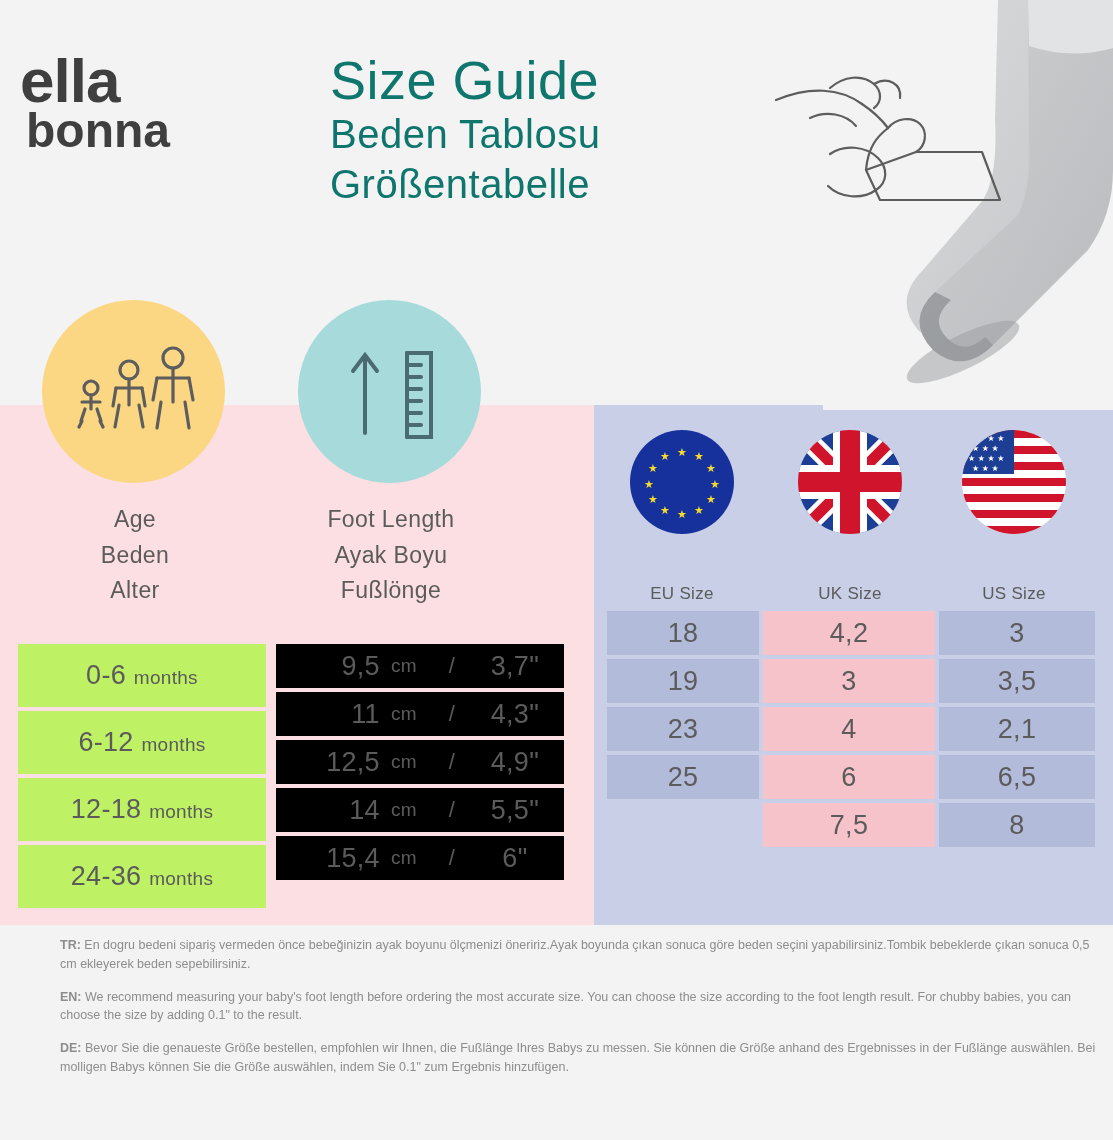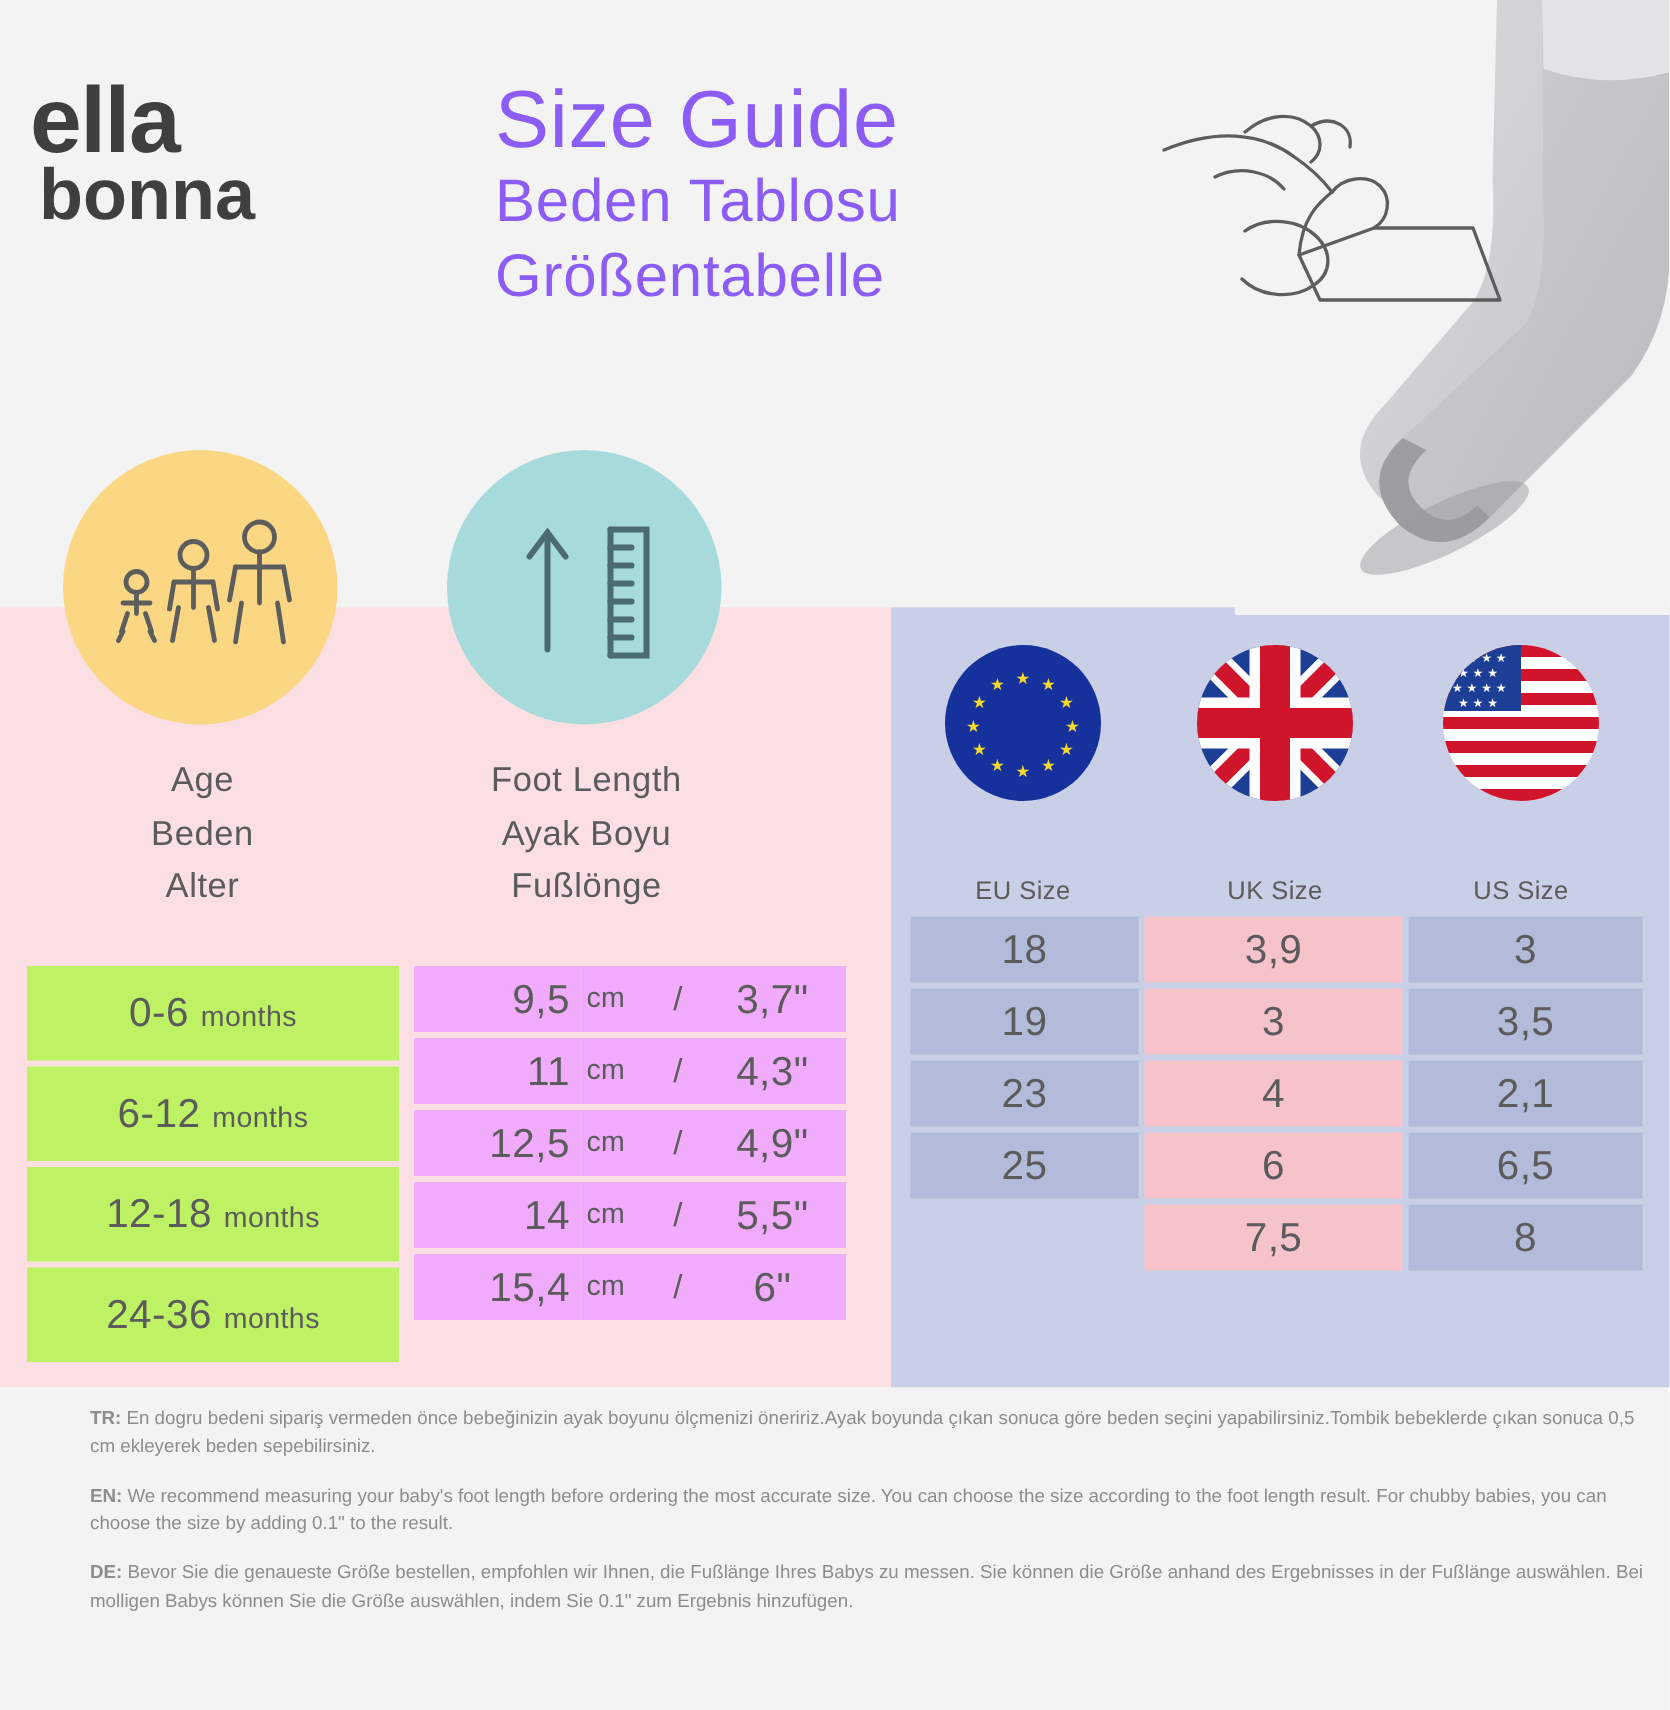--- a/index.html
+++ b/index.html
@@ -39,21 +39,21 @@
     position: absolute; left: 20px; top: 52px; width: 250px;
     color: #3f3f3f;
     line-height: 0.92;
   }
   .logo .l1 { font-size: 62px; font-weight: 700; letter-spacing: -1px; }
   .logo .l2 { font-size: 48px; font-weight: 700; letter-spacing: 0px; margin-left: 6px;}
 
   
   .titles {
     position: absolute; left: 330px; top: 52px; width: 470px;
-    color: #8b5cf6;
+    color: #0f766e;
   }
   .titles .t1 { font-size: 54px; font-weight: 400; letter-spacing: 0.5px; line-height: 1.05; }
   .titles .t2 { font-size: 40px; font-weight: 400; letter-spacing: 0.5px; line-height: 1.25; }
   .titles .t3 { font-size: 40px; font-weight: 400; letter-spacing: 0.5px; line-height: 1.25; }
 
   
   .sketch { position: absolute; left: 770px; top: 58px; width: 260px; height: 190px; }
 
   
   .bootie { position: absolute; right: 0; top: 0; width: 290px; height: 410px; overflow: hidden; }
@@ -99,21 +99,21 @@
   }
   
   .tbl-age { left: 18px; top: 640px; width: 248px; }
   .tbl-age td {
     background: #bef264; text-align: center; padding: 16px 4px;
   }
   .tbl-age .unit { font-size: 19px; }
 
   
   .tbl-foot { left: 276px; top: 640px; width: 288px; }
-  .tbl-foot td { background: #f0abfc; padding: 4px; }
+  .tbl-foot td { background: #000000; padding: 4px; }
   .tbl-foot .c1 { width: 104px; text-align: right; padding-right: 7px; }
   .tbl-foot .c2 { width: 48px;  text-align: left;  font-size: 19px; }
   .tbl-foot .c3 { width: 26px;  text-align: center; font-size: 22px; }
   .tbl-foot .c4 { width: 92px;  text-align: center; }
 
   
   .tbl-size { top: 607px; }
   .tbl-size td { text-align: center; }
   .tbl-eu { left: 607px; width: 152px; }
   .tbl-eu td { background: #b3bbdb; }
@@ -375,21 +375,21 @@
         </tr>
     <tr>
           <td>25</td>
         </tr>
   </tbody>
     </table>
 
   <table class="tbl tbl-size tbl-uk">
     <tbody>
         <tr>
-          <td>3,9</td>
+          <td>4,2</td>
         </tr>
     <tr>
           <td>3</td>
         </tr>
     <tr>
           <td>4</td>
         </tr>
     <tr>
           <td>6</td>
         </tr>

